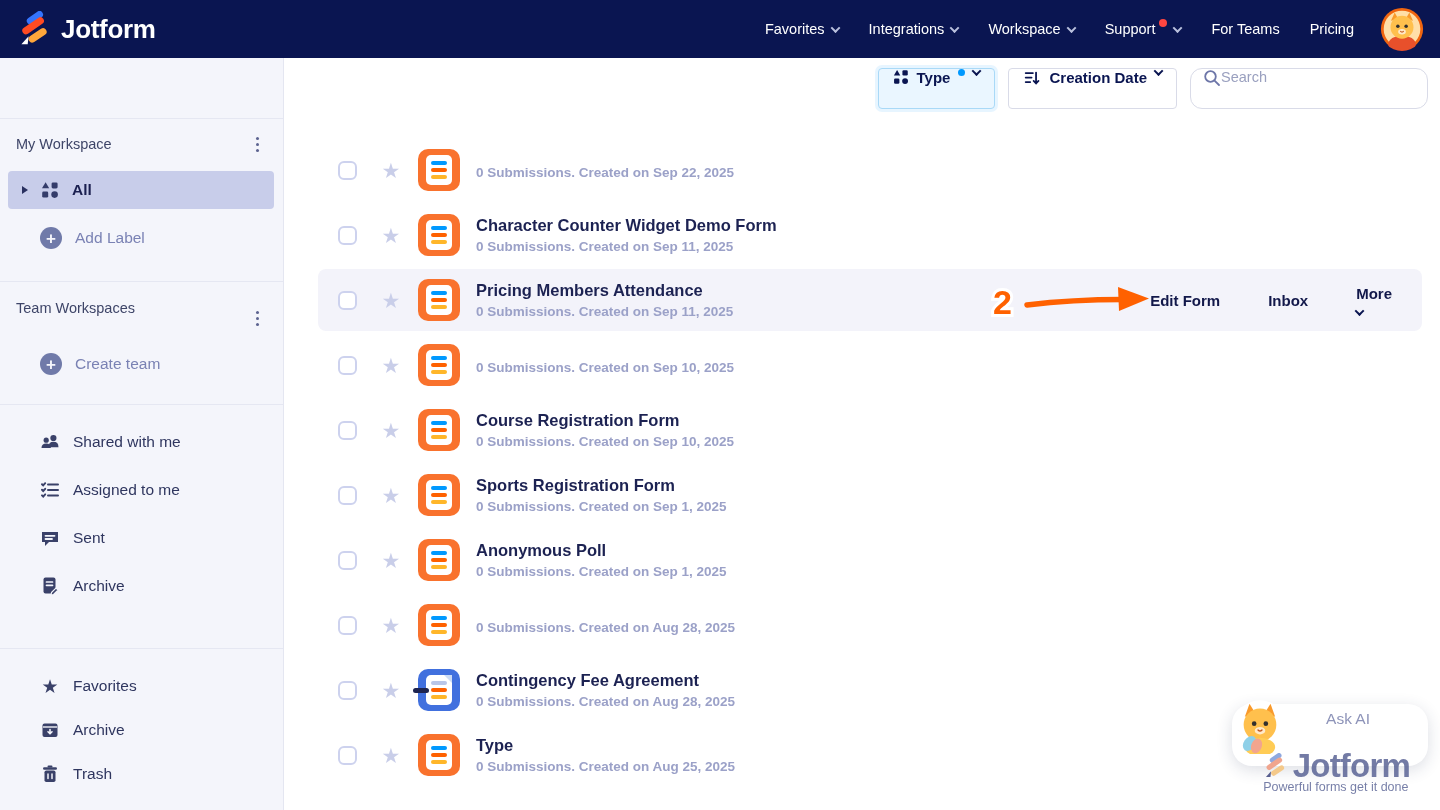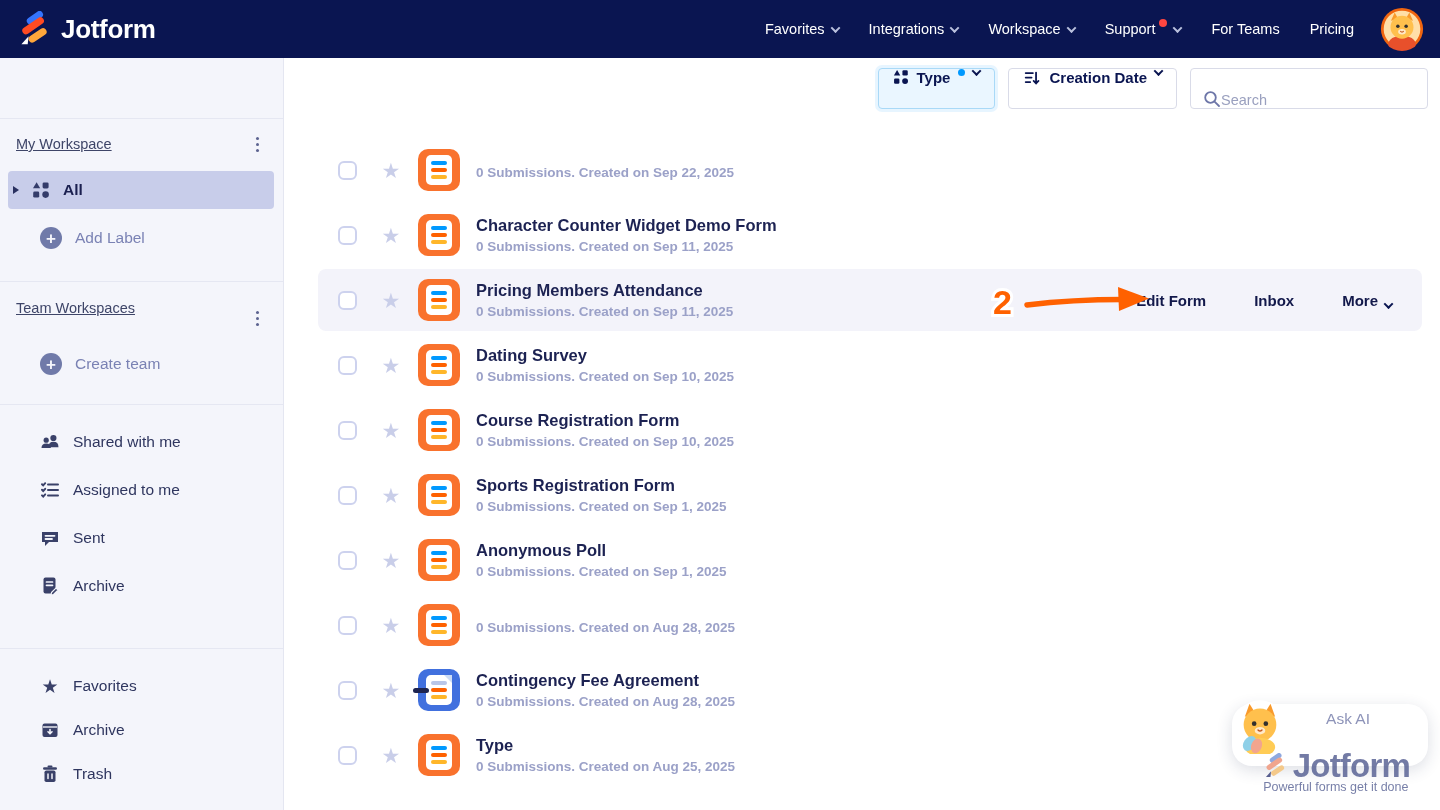--- a/index.html
+++ b/index.html
@@ -23,48 +23,48 @@
   .avatar-wrap { margin-left:26px; width:44px; height:44px; border-radius:50%; overflow:hidden; cursor:pointer; }
 
   
   .sidebar { position:absolute; top:58px; left:0; width:284px; bottom:0; background:#f4f5fb;
              border-right:1px solid #e4e6f1; z-index:5; }
   .create-btn { position:absolute; left:8px; top:10px; width:266px; height:42px; background:#FF6100;
                 border:none; border-radius:4px; color:#fff; font-family:inherit; font-size:15px; font-weight:700;
                 letter-spacing:1.2px; cursor:pointer; }
   .sb-divider { position:absolute; left:0; right:0; height:1px; background:#e5e7f2; }
   .sb-title { position:absolute; left:16px; height:24px; display:flex; align-items:center;
-              font-size:14.5px; color:#3e4568; font-weight:500;text-decoration:underline; }
+              font-size:14.5px; color:#3e4568; font-weight:500; }
   .kebab { position:absolute; right:14px; width:24px; height:24px; display:flex; align-items:center;
            justify-content:center; cursor:pointer; }
   .kebab i { width:3px; height:3px; border-radius:50%; background:#5c6390; display:block;
              box-shadow:0 -6px 0 #5c6390, 0 6px 0 #5c6390; }
   .all-row { position:absolute; left:8px; top:113px; width:266px; height:38px; background:#c8cdea;
-             border-radius:4px; display:flex; align-items:center; gap:12px; padding-left:5px; cursor:pointer; }
+             border-radius:4px; display:flex; align-items:center; gap:12px; padding-left:14px; cursor:pointer; }
   .caret-r { width:0; height:0; border-left:6px solid #2a3160; border-top:4.5px solid transparent;
              border-bottom:4.5px solid transparent; }
   .all-label { font-size:15.5px; font-weight:600; color:#1b2050; }
   .sb-item { position:absolute; left:40px; height:24px; display:flex; align-items:center; gap:13px;
              cursor:pointer; }
   .sb-item .lbl { font-size:15.5px; color:#2f365f; font-weight:500; }
   .sb-item.muted .lbl { color:#7a82b4; }
   .plus-circle { width:22px; height:22px; border-radius:50%; background:#707aa9; color:#f4f5fb;
                  display:flex; align-items:center; justify-content:center; font-size:17px; font-weight:700; line-height:1; }
   .sb-ico { width:20px; height:20px; display:flex; align-items:center; justify-content:center; }
   .star-glyph { font-size:19px; color:#3a4169; line-height:1; }
 
   
   .toolbar { position:absolute; top:68px; right:12px; display:flex; gap:13px; z-index:6; }
   .tb-btn { height:41px; border-radius:4px; display:flex; gap:8px; padding:0 14px;
             font-size:15px; font-weight:600; color:#0a1551; cursor:pointer; background:#fff;
             border:1px solid #d9dbe8; }
   .tb-btn.type { background:#eaf6ff; border:1px solid #a9d9f7; box-shadow:0 0 0 3px rgba(160,215,255,.25); }
   .bluedot { width:7px; height:7px; border-radius:50%; background:#0099FF; }
-  .searchbox { width:238px; height:41px; background:#fff; border:1px solid #d9dbe8; border-radius:4px;
-               display:flex; align-items:flex-end; padding:0 12px; }
+  .searchbox { width:238px; height:41px; background:#fff; border:1px solid #d9dbe8; border-radius:12px;
+               display:flex; align-items:flex-start; padding:0 12px; }
   .searchbox input { border:none; outline:none; flex:1; font-family:inherit; font-size:14.5px; color:#2f365f;
                      background:transparent; }
   .searchbox input::placeholder { color:#9aa0bf; }
 
   
   .form-list { position:absolute; left:318px; top:136px; width:1104px; z-index:4; }
   .form-row { height:62px; margin:3px 0; display:flex; align-items:center; position:relative;
               border-radius:8px; }
   .form-row.hl { background:#f3f3fa; }
   .cb { width:19px; height:19px; border:2px solid #cdd2ee; border-radius:6px; background:#fff;
@@ -85,21 +85,21 @@
   .ficon.sign .fold { display:block; position:absolute; top:6px; right:8px; width:0; height:0;
                       border-left:8px solid transparent; border-top:8px solid #cddcf5; }
   .ficon.sign .pen { display:block; position:absolute; left:-5px; top:19px; width:16px; height:5px;
                      background:#1d2450; border-radius:2.5px; }
   .ftext { margin-left:16px; }
   .ftitle { font-size:16.5px; font-weight:700; color:#1c2252; cursor:pointer; }
   .fmeta { font-size:13.5px; font-weight:600; color:#9ba1c8; margin-top:4px; }
   .row-actions { margin-left:auto; display:none; gap:48px; align-items:center; font-weight:700;
                  font-size:15px; color:#12184a; padding-right:30px; }
   .row-actions span { cursor:pointer; }
-  .more { display:flex; align-items:flex-end; gap:7px; }
+  .more { display:flex; align-items:flex-start; gap:7px;flex-direction:column; }
   .annotation { position:absolute; left:667px; top:8px; display:none; pointer-events:none; }
 
   
   .ask-card { position:absolute; right:12px; bottom:44px; width:196px; height:62px; background:#fff;
               border-radius:20px; box-shadow:0 4px 16px rgba(40,50,90,.16); z-index:4; cursor:pointer; }
   .ask-label { position:absolute; right:70px; bottom:82px; font-size:15.5px; font-weight:500; color:#8e94b9; z-index:6; }
   .ask-cat { position:absolute; right:152px; bottom:52px; z-index:7; }
   .watermark { position:absolute; right:30px; bottom:16px; z-index:5; text-align:center; }
   .wm-row { display:flex; align-items:center; gap:5px; justify-content:flex-end; }
   .wm-name { font-size:33px; font-weight:700; color:rgba(84,94,145,0.82); letter-spacing:-0.8px; }
@@ -374,21 +374,20 @@
     <div class="star">★</div>
     <div class="ficon">
       <div class="page">
           <i class="b1"></i>
           <i class="b2"></i>
           <i class="b3"></i>
         </div>
 
     </div>
     <div class="ftext">
-      <div class="ftitle">Dating Survey</div>
       <div class="fmeta">0 Submissions. Created on Sep 10, 2025</div>
     </div>
 
   </div>
     <div class="form-row">
     <div class="cb"></div>
     <div class="star">★</div>
     <div class="ficon">
       <div class="page">
           <i class="b1"></i>

